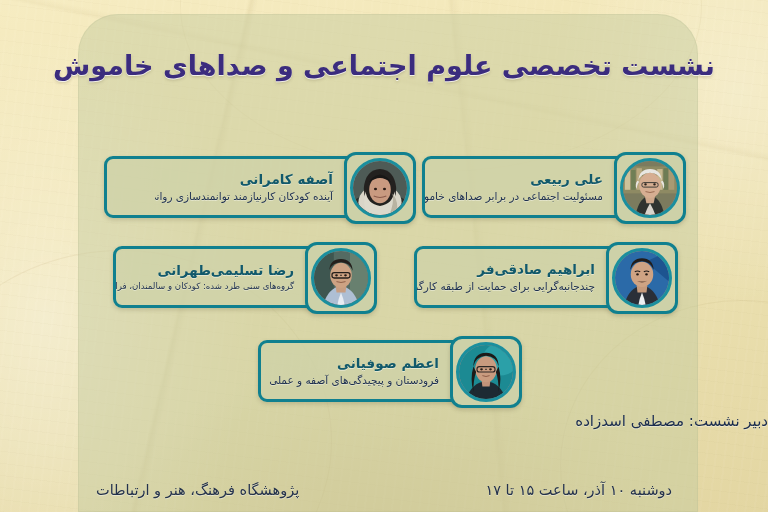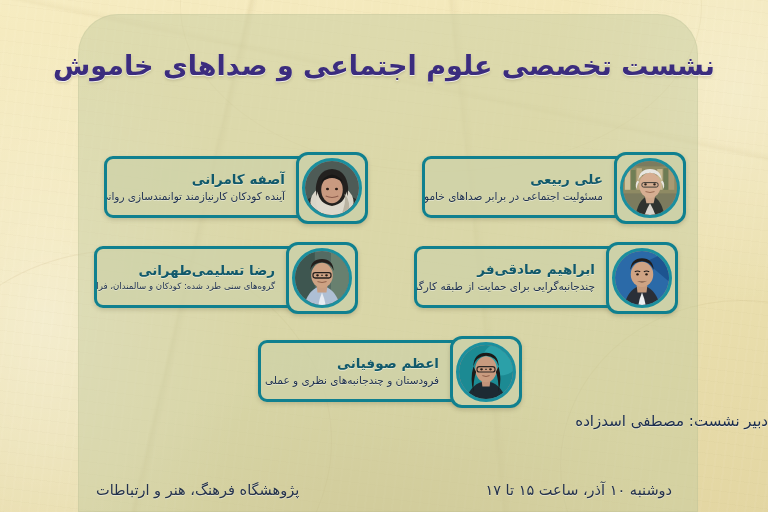--- a/index.html
+++ b/index.html
@@ -141,23 +141,23 @@
     background: #7d8a86;
   }
   .avatar .photo {
     position: absolute;
     inset: 0;
     border-radius: 50%;
     overflow: hidden;
   }
 
   
-  #card-1 { left: 104px; top: 156px; width: 252px; }
+  #card-1 { left: 104px; top: 156px; width: 252px; padding-left: 48px; }
   #card-2 { left: 422px; top: 156px; width: 252px; }
-  #card-3 { left: 94px; top: 246px; width: 252px; }
+  #card-3 { left: 113px; top: 246px; width: 252px; }
   #card-4 { left: 414px; top: 246px; width: 252px; justify-content: flex-end; }
   #card-5 { left: 258px; top: 340px; width: 252px; align-items: center; }
 
   .moderator {
     position: absolute;
     left: 16px;
     right: 0;
     top: 412px;
     direction: rtl;
     font-size: 15px;
@@ -305,21 +305,21 @@
             <path d="M30 46 Q27 53 26 60 L34 60 Q33 53 30 46Z" fill="#eceff2"></path>
           </svg>
         </div>
       </div>
     </div>
   </div>
 
   <div class="card" id="card-5">
     <div class="text-wrap">
       <span class="name">اعظم صوفیانی</span>
-      <span class="topic">فرودستان و چندجانبه‌های نظری و عملی</span>
+      <span class="topic">فرودستان و پیچیدگی‌های آصفه و عملی</span>
     </div>
     <div class="avatar">
       <div class="ring">
         <div class="photo">
           <svg width="100%" height="100%" viewBox="0 0 60 60" preserveAspectRatio="xMidYMid slice">
             <rect width="60" height="60" fill="#1c8a93"></rect>
             <ellipse cx="46" cy="16" rx="20" ry="18" fill="#2ba0a8"></ellipse>
             <path d="M8 60 Q14 42 30 40 Q46 42 52 60Z" fill="#1d2a33"></path>
             <path d="M25 39 L35 39 L34 46 L26 46Z" fill="#c2937a"></path>
             <ellipse cx="30" cy="27" rx="12" ry="14.5" fill="#c99b7f"></ellipse>

